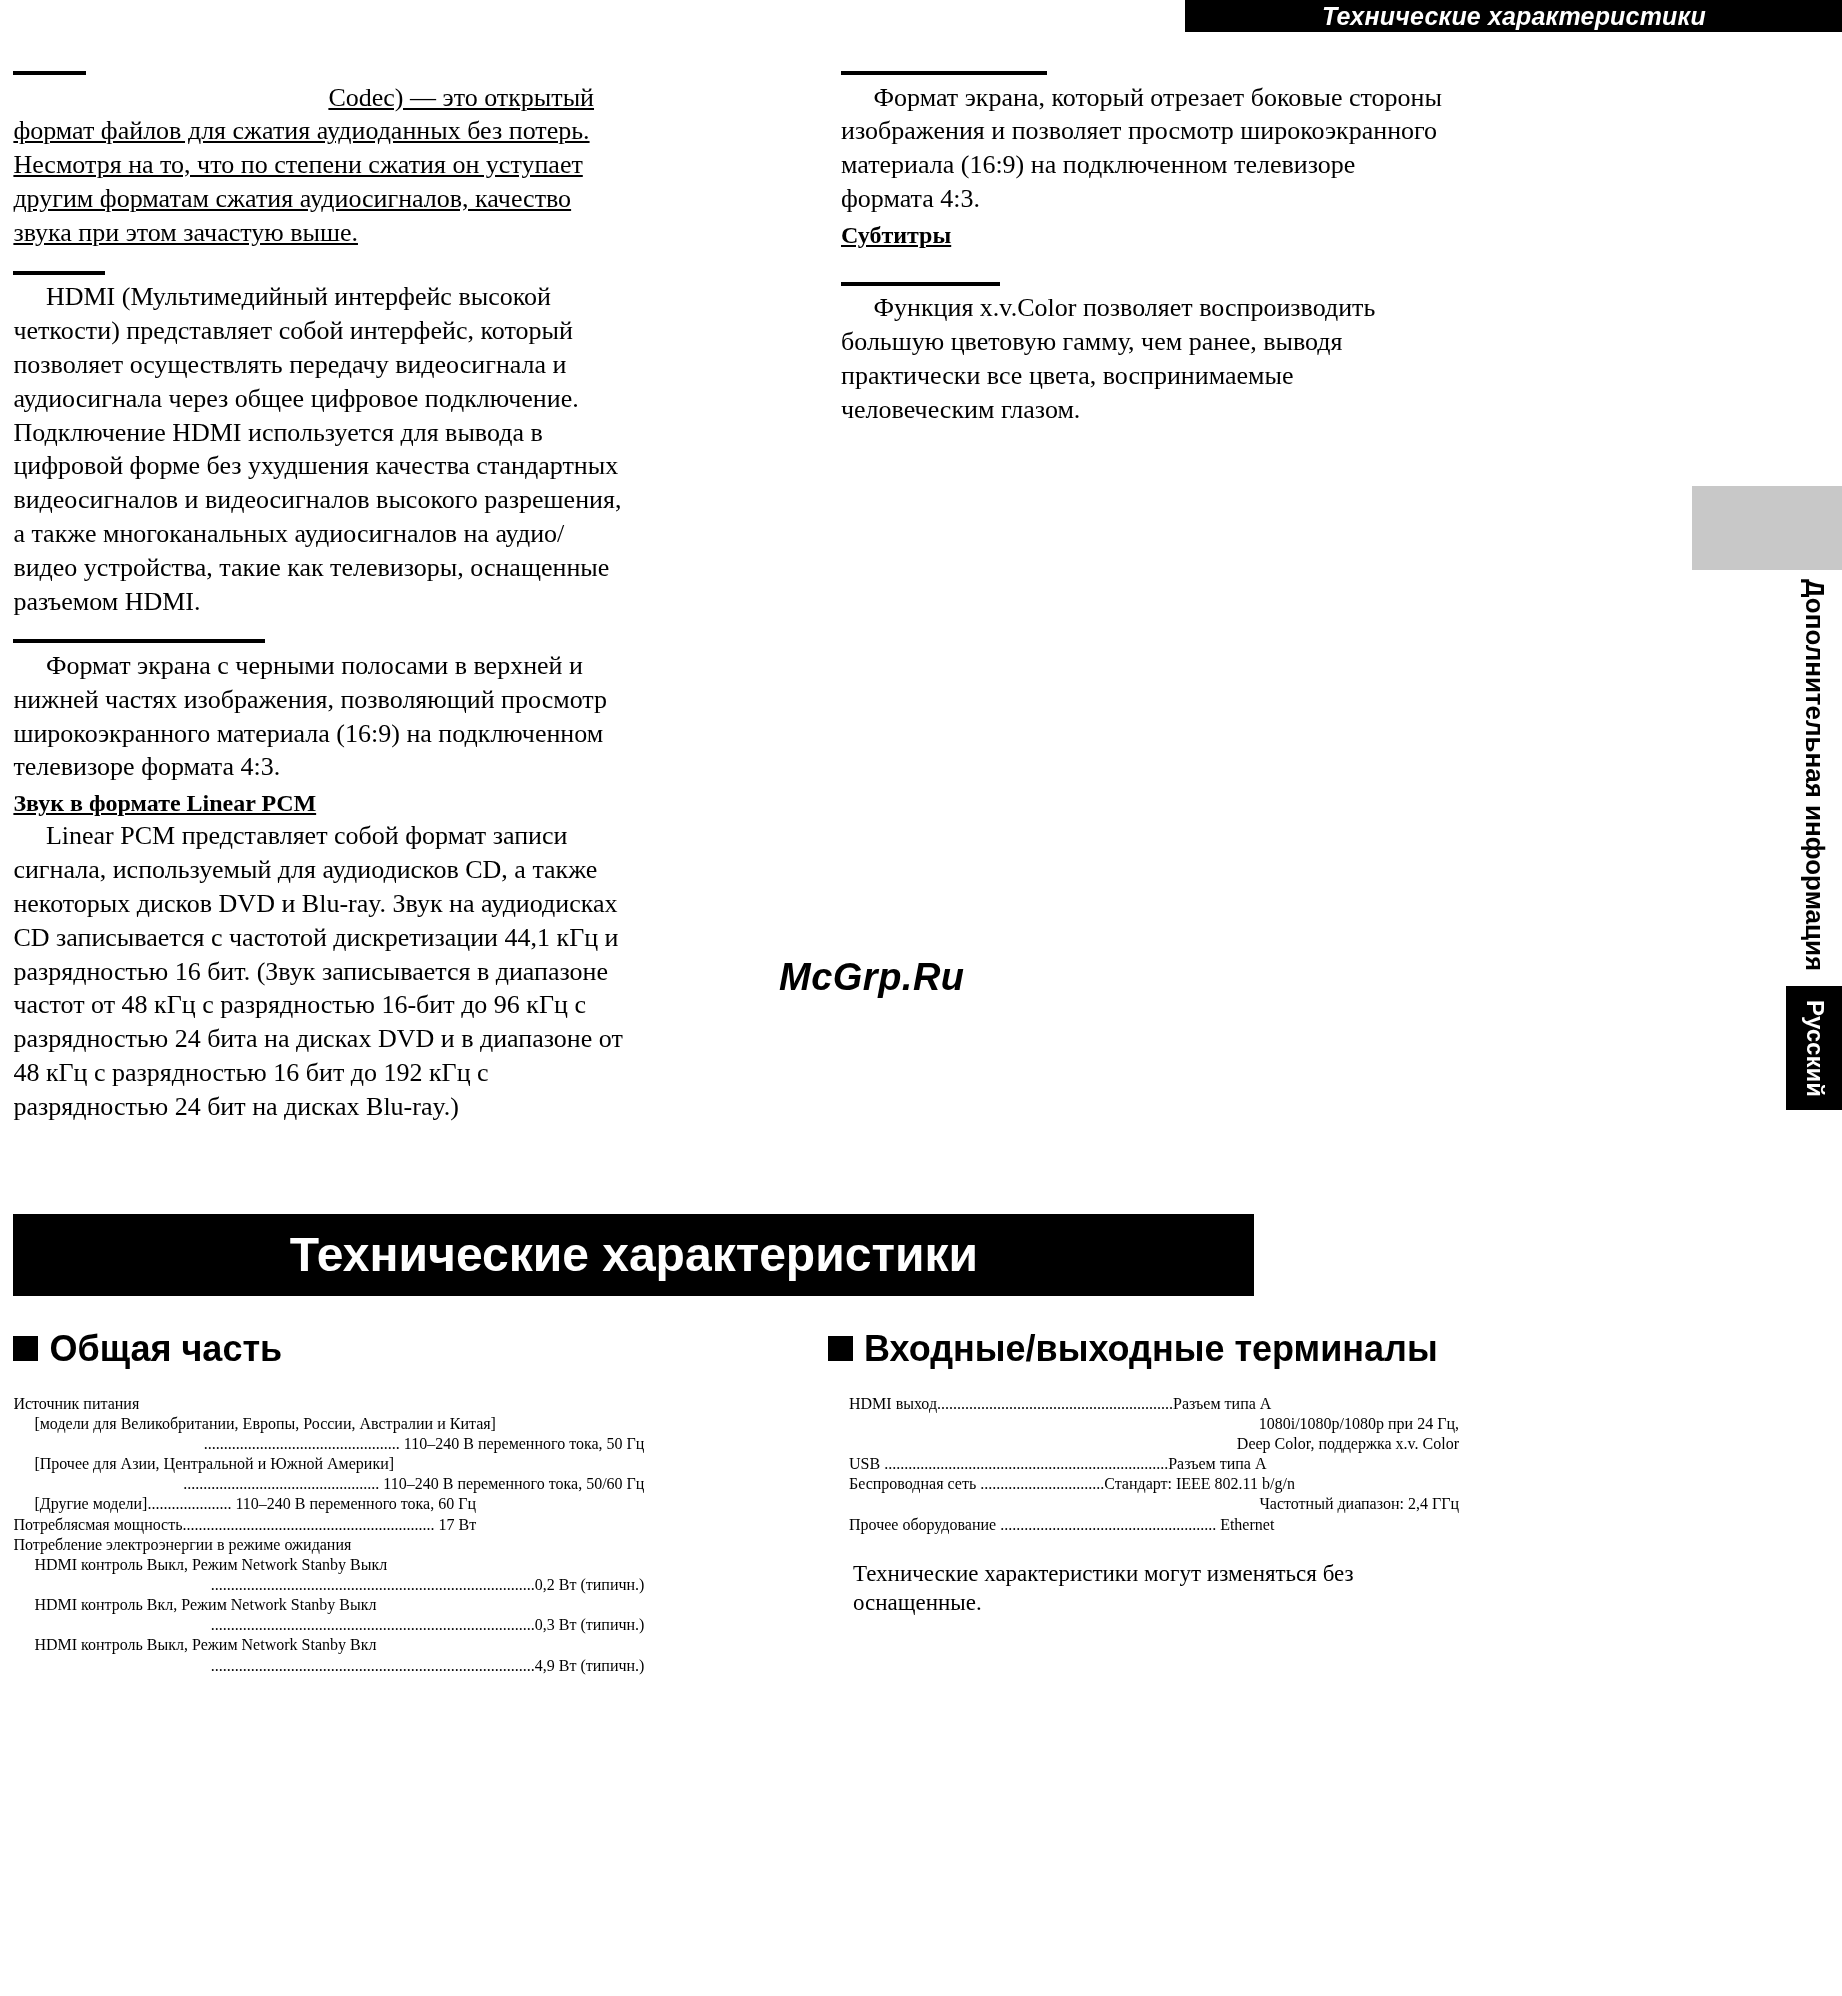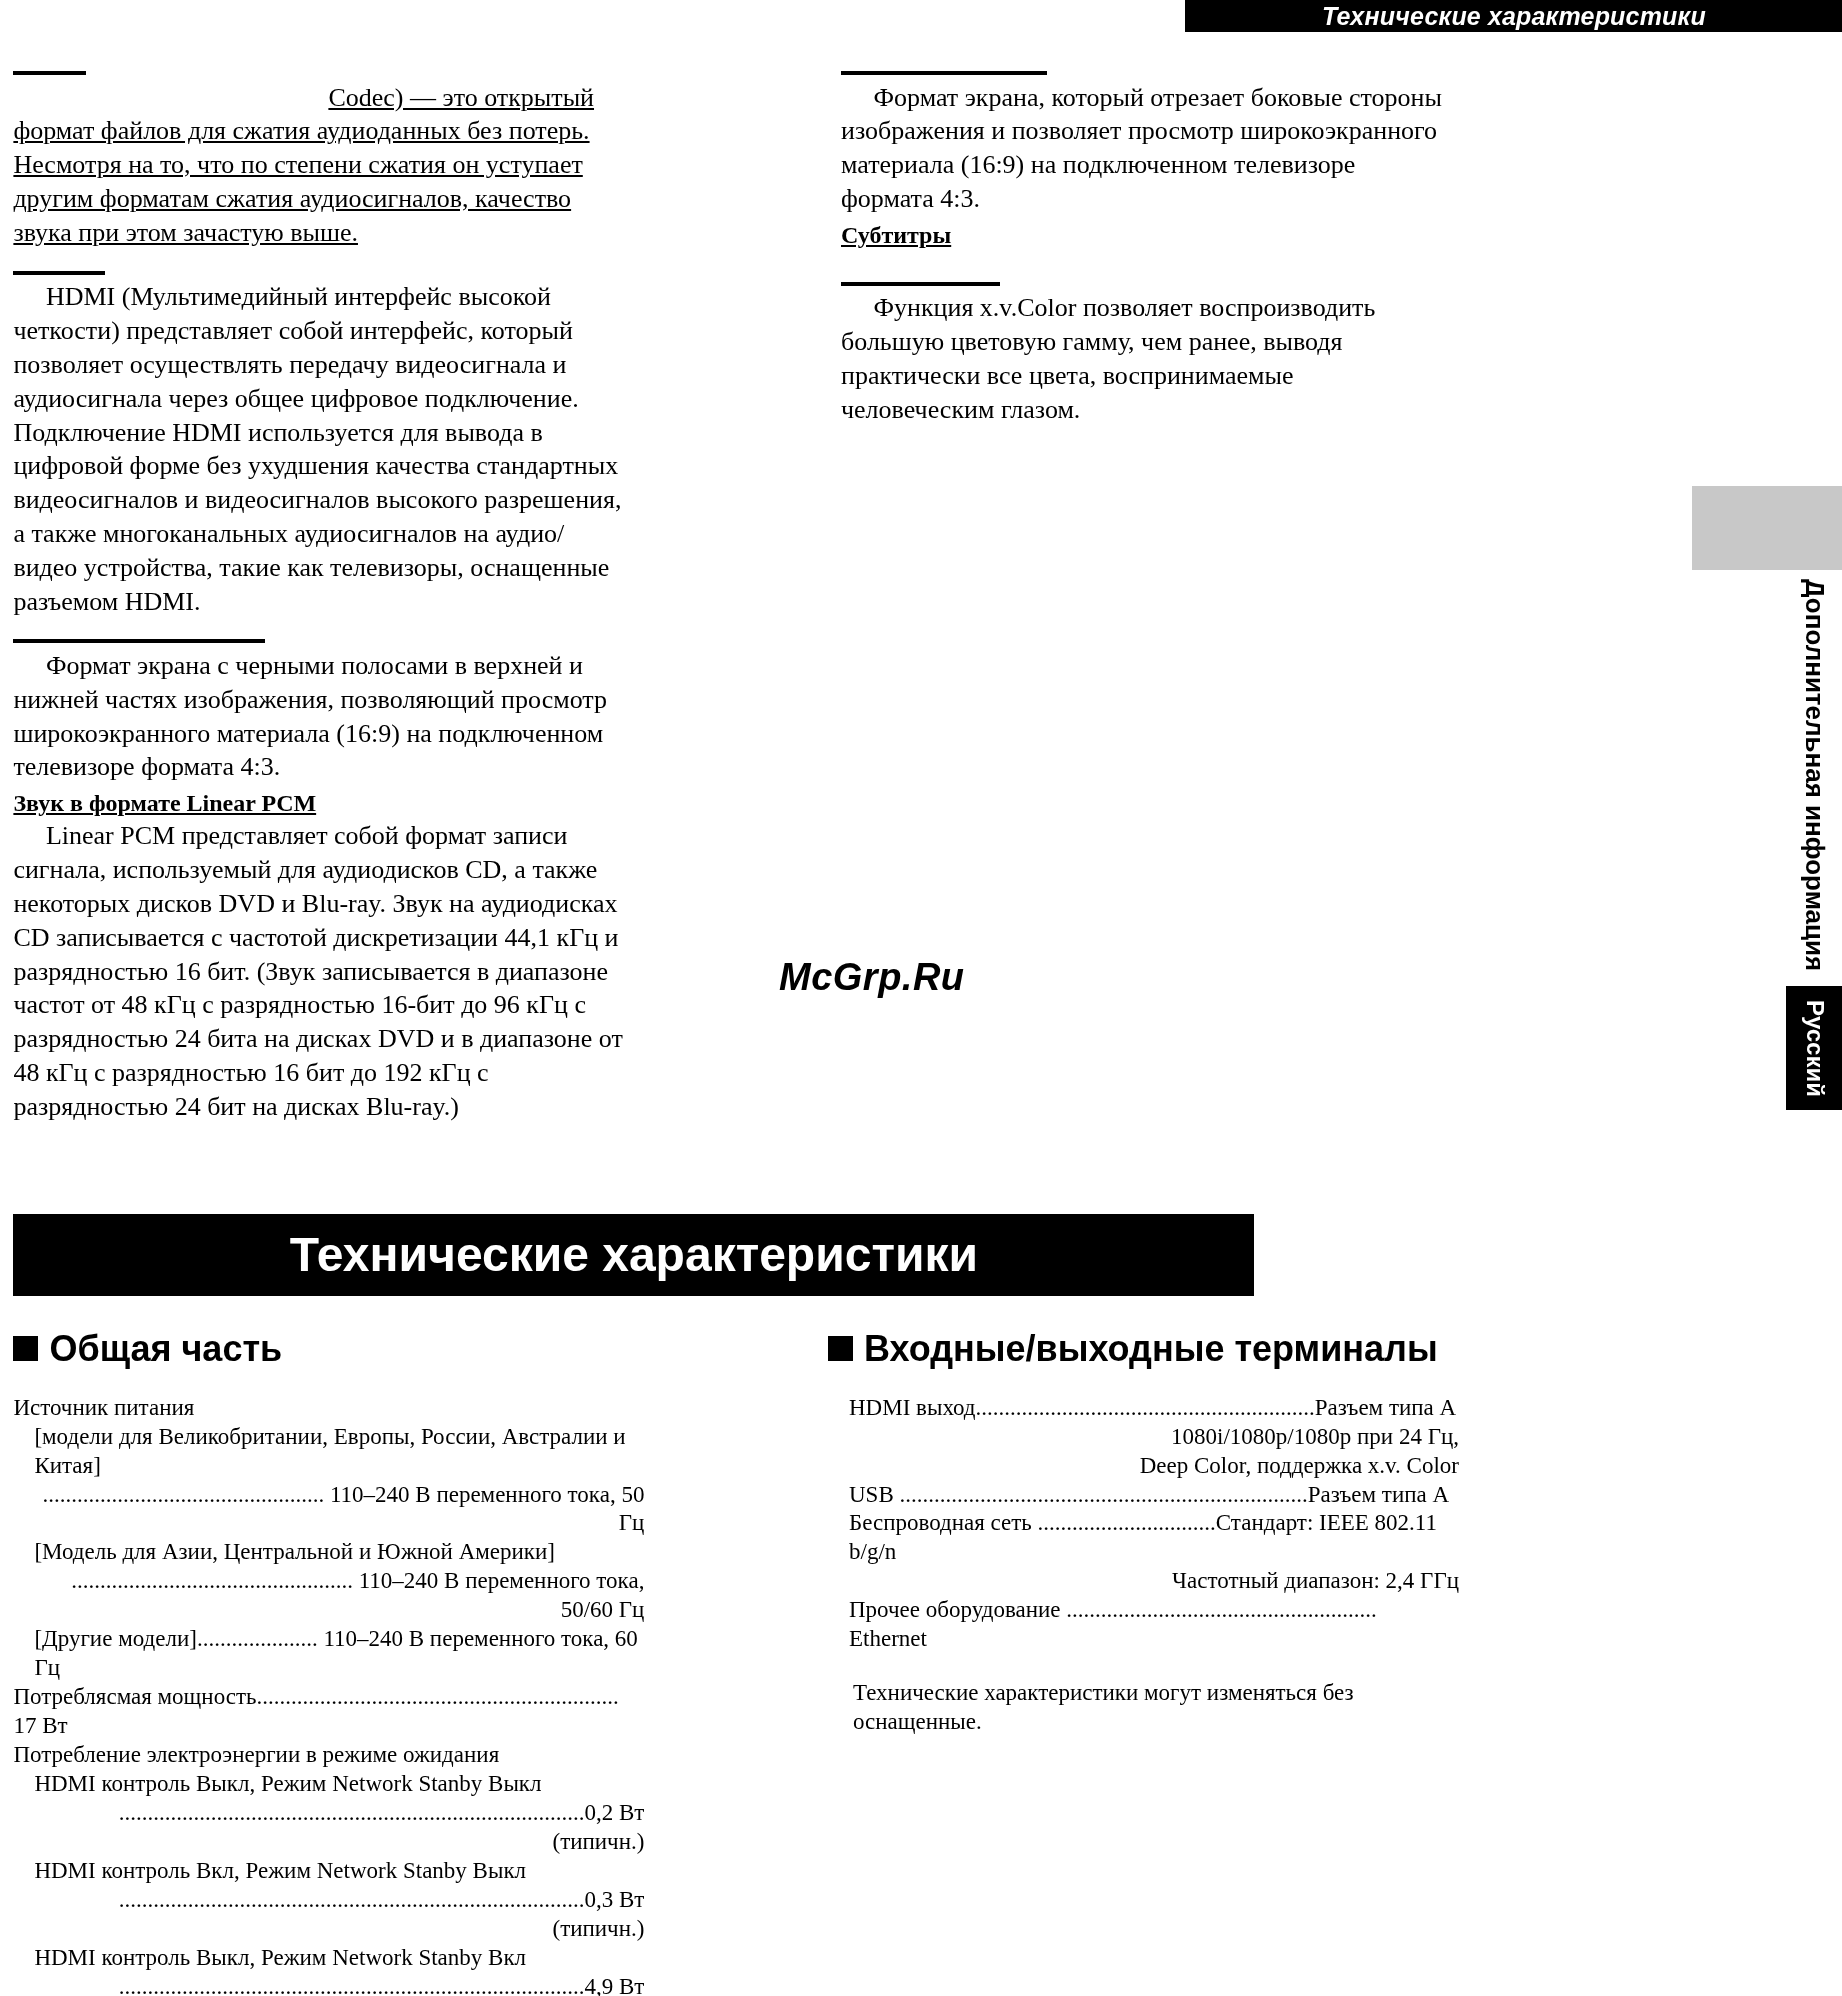--- a/index.html
+++ b/index.html
@@ -118,21 +118,21 @@
     white-space: nowrap;
   }
   .spec-head .bullet-sq {
     display: inline-block;
     width: 25px; height: 25px;
     background: #000;
     flex: 0 0 auto;
   }
 
   .spec-line {
-    font-size: 23px;
+    font-size: 16px;
     line-height: 1.26;
     white-space: pre-wrap;
     margin: 0;
     font-family: Liberation Serif, serif;
   }
   .spec-line.ind1 { padding-left: 21px; }
   .spec-line.ind2 { padding-left: 21px; }
   .spec-line.rt   { text-align: right; }
   .spec-note { font-size: 23px; line-height: 1.26; padding-left: 25px; margin-top: 25px; }
 
@@ -232,21 +232,21 @@
 
   <div class="spec-col spec-col-left">
     <div class="spec-head">
       <span class="bullet-sq"></span>
       <span>Общая часть</span>
     </div>
     <div>
       <p class="spec-line">Источник питания</p>
       <p class="spec-line ind1">[модели для Великобритании, Европы, России, Австралии и Китая]</p>
       <p class="spec-line ind1 rt">................................................. 110–240 В переменного тока, 50 Гц</p>
-      <p class="spec-line ind1">[Модель для Азии, Центральной и Южной Америки]</p>
+      <p class="spec-line ind1">[Прочее для Азии, Центральной и Южной Америки]</p>
       <p class="spec-line ind1 rt">................................................. 110–240 В переменного тока, 50/60 Гц</p>
       <p class="spec-line ind1">[Другие модели]..................... 110–240 В переменного тока, 60 Гц</p>
       <p class="spec-line">Потреблясмая мощность............................................................... 17 Вт</p>
       <p class="spec-line">Потребление электроэнергии в режиме ожидания</p>
       <p class="spec-line ind1">HDMI контроль Выкл, Режим Network Stanby Выкл</p>
       <p class="spec-line ind1 rt">.................................................................................0,2 Вт (типичн.)</p>
       <p class="spec-line ind1">HDMI контроль Вкл, Режим Network Stanby Выкл</p>
       <p class="spec-line ind1 rt">.................................................................................0,3 Вт (типичн.)</p>
       <p class="spec-line ind1">HDMI контроль Выкл, Режим Network Stanby Вкл</p>
       <p class="spec-line ind1 rt">.................................................................................4,9 Вт (типичн.)</p>

